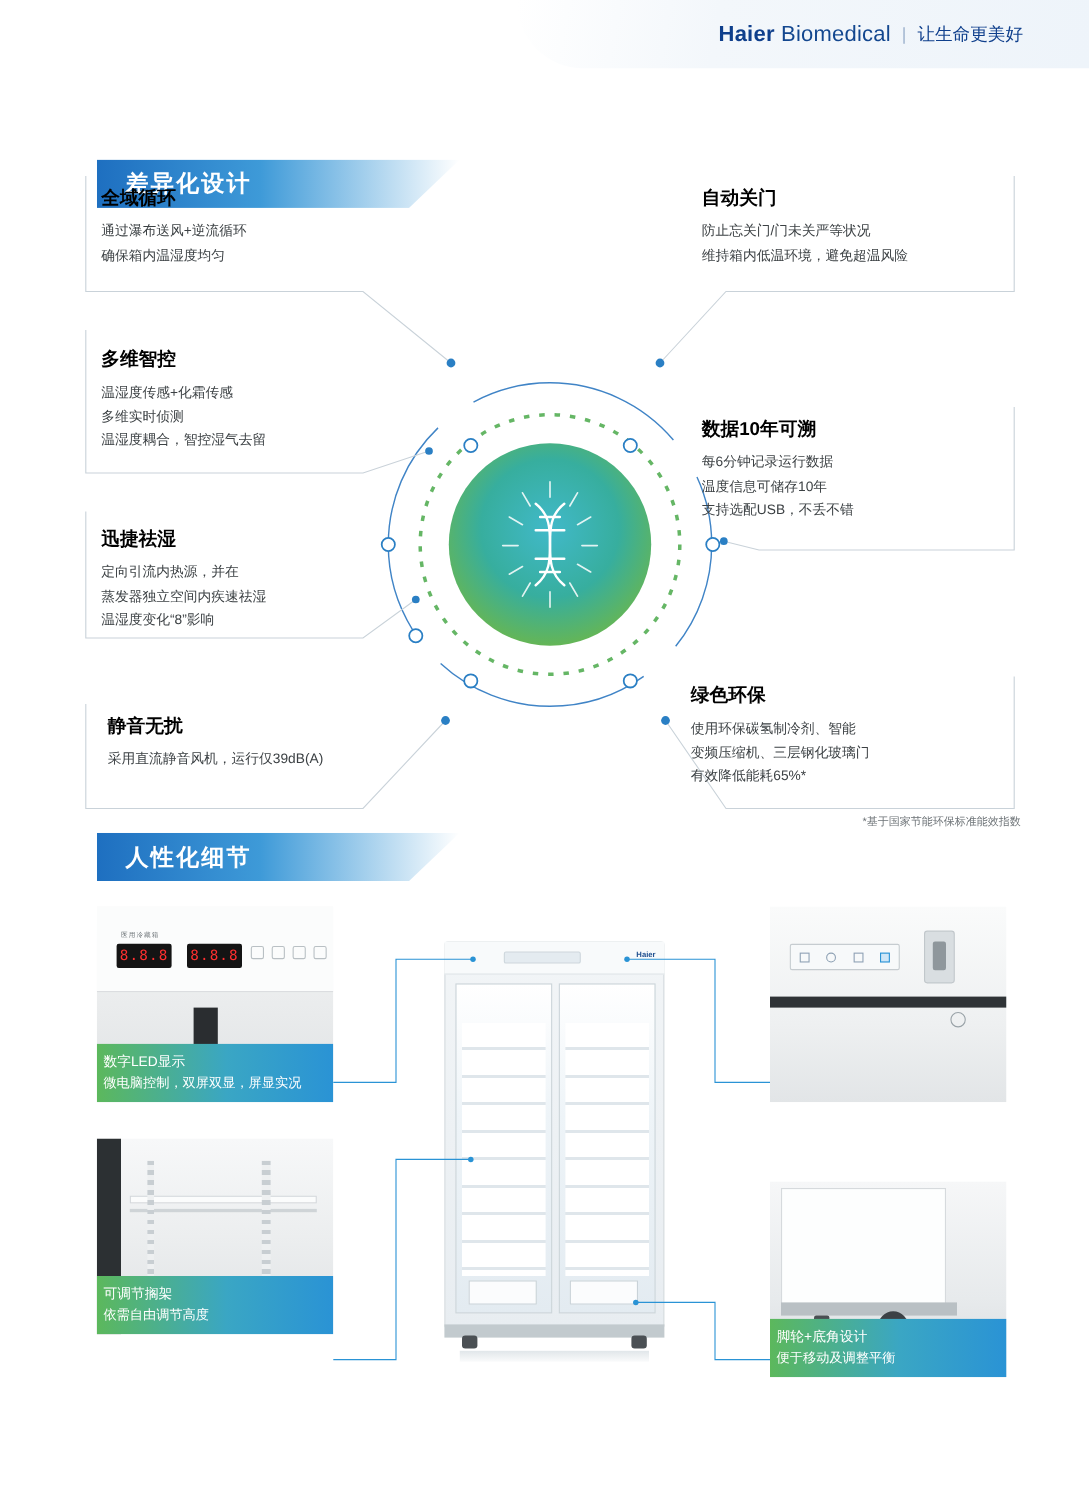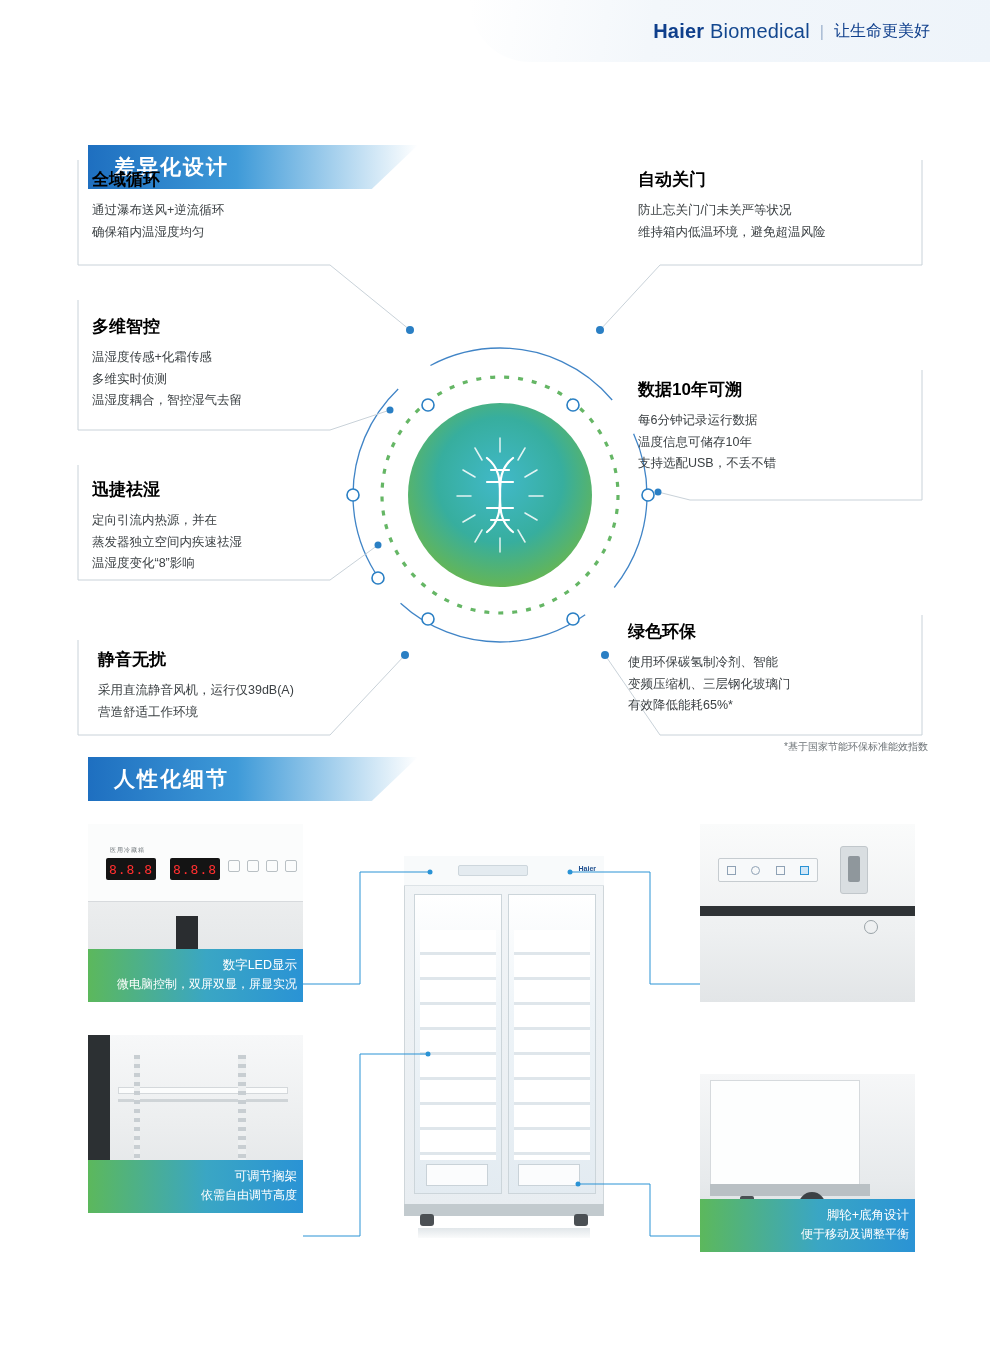--- a/index.html
+++ b/index.html
@@ -53,21 +53,21 @@
   }
   .feat.right { }
 
   
   .center-graphic { position: absolute; left: 345px; top: 330px; width: 310px; height: 330px; }
 
   
   .photo { position: absolute; overflow: hidden; }
   .cap {
     position: absolute; left: 0; bottom: 0; width: 100%;
-    color: #fff; text-align: right; font-size: 12px; line-height: 1.55;
+    color: #fff; text-align: left; font-size: 12px; line-height: 1.55;
     padding: 7px 6px 8px 6px;
     background: linear-gradient(90deg, #5cb85c 0%, #3aa6c4 55%, #2a93d5 100%);
   }
   .cap .t1 { font-size: 12.5px; }
   .cap .t2 { font-size: 12px; }
 
   .footnote {
     position: absolute; right: 62px; top: 740px;
     font-size: 10px; color: #6d7377;
   }
@@ -171,21 +171,20 @@
 <div class="feat" style="left:92px; top:478px; width:270px;">
   <h3>迅捷祛湿</h3>
   <p>定向引流内热源，并在</p>
   <p>蒸发器独立空间内疾速祛湿</p>
   <p>温湿度变化“8”影响</p>
 </div>
 
 <div class="feat" style="left:98px; top:648px; width:280px;">
   <h3>静音无扰</h3>
   <p>采用直流静音风机，运行仅39dB(A)</p>
-  <p>营造舒适工作环境</p>
 </div>
 
 <div class="feat right" style="right:62px; top:168px; width:290px;">
   <h3>自动关门</h3>
   <p>防止忘关门/门未关严等状况</p>
   <p>维持箱内低温环境，避免超温风险</p>
 </div>
 
 <div class="feat right" style="right:62px; top:378px; width:290px;">
   <h3>数据10年可溯</h3>

